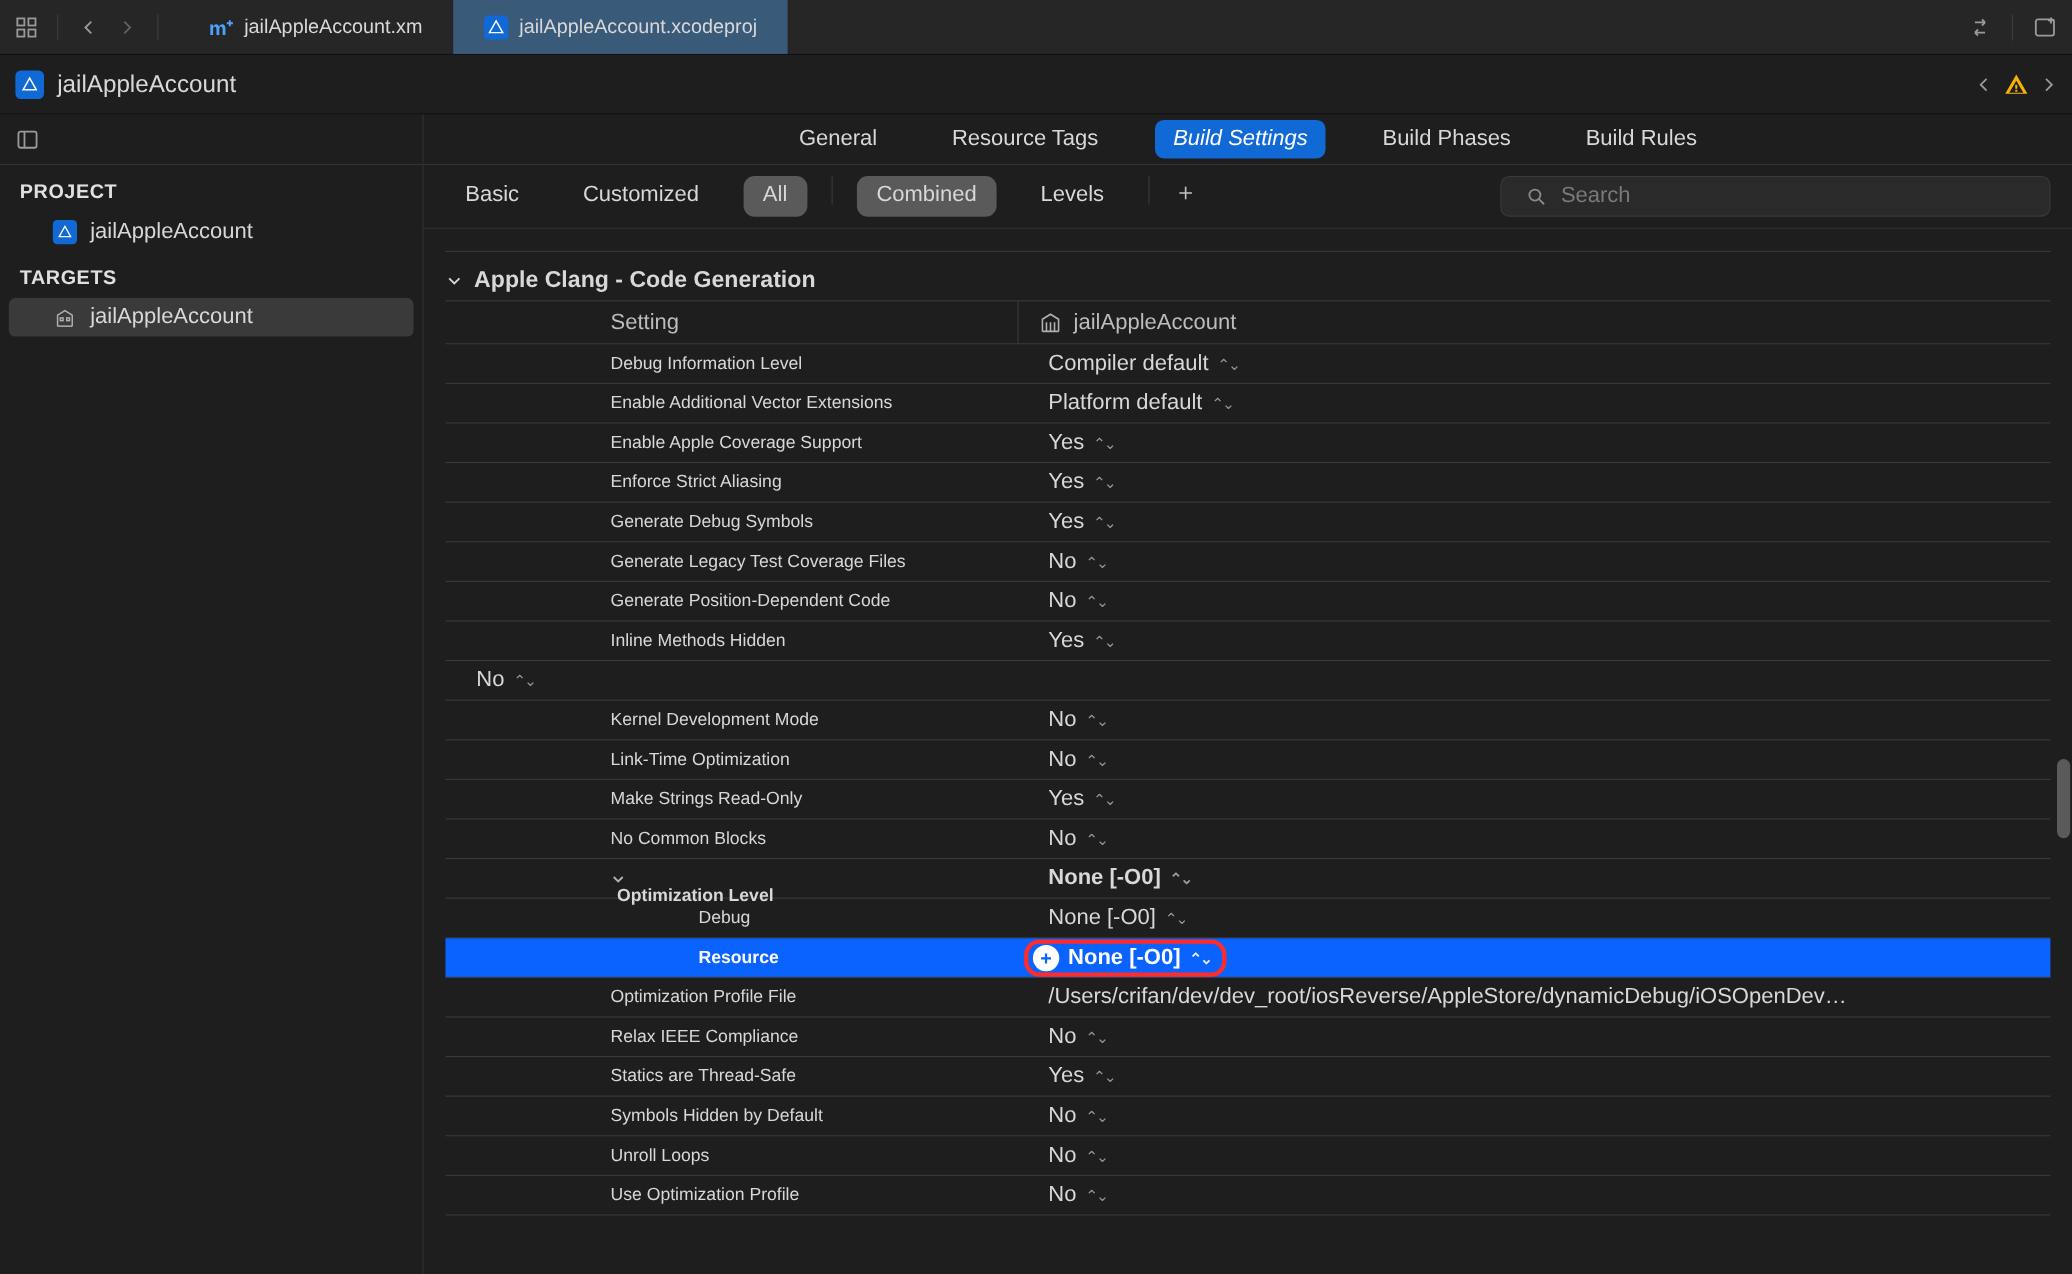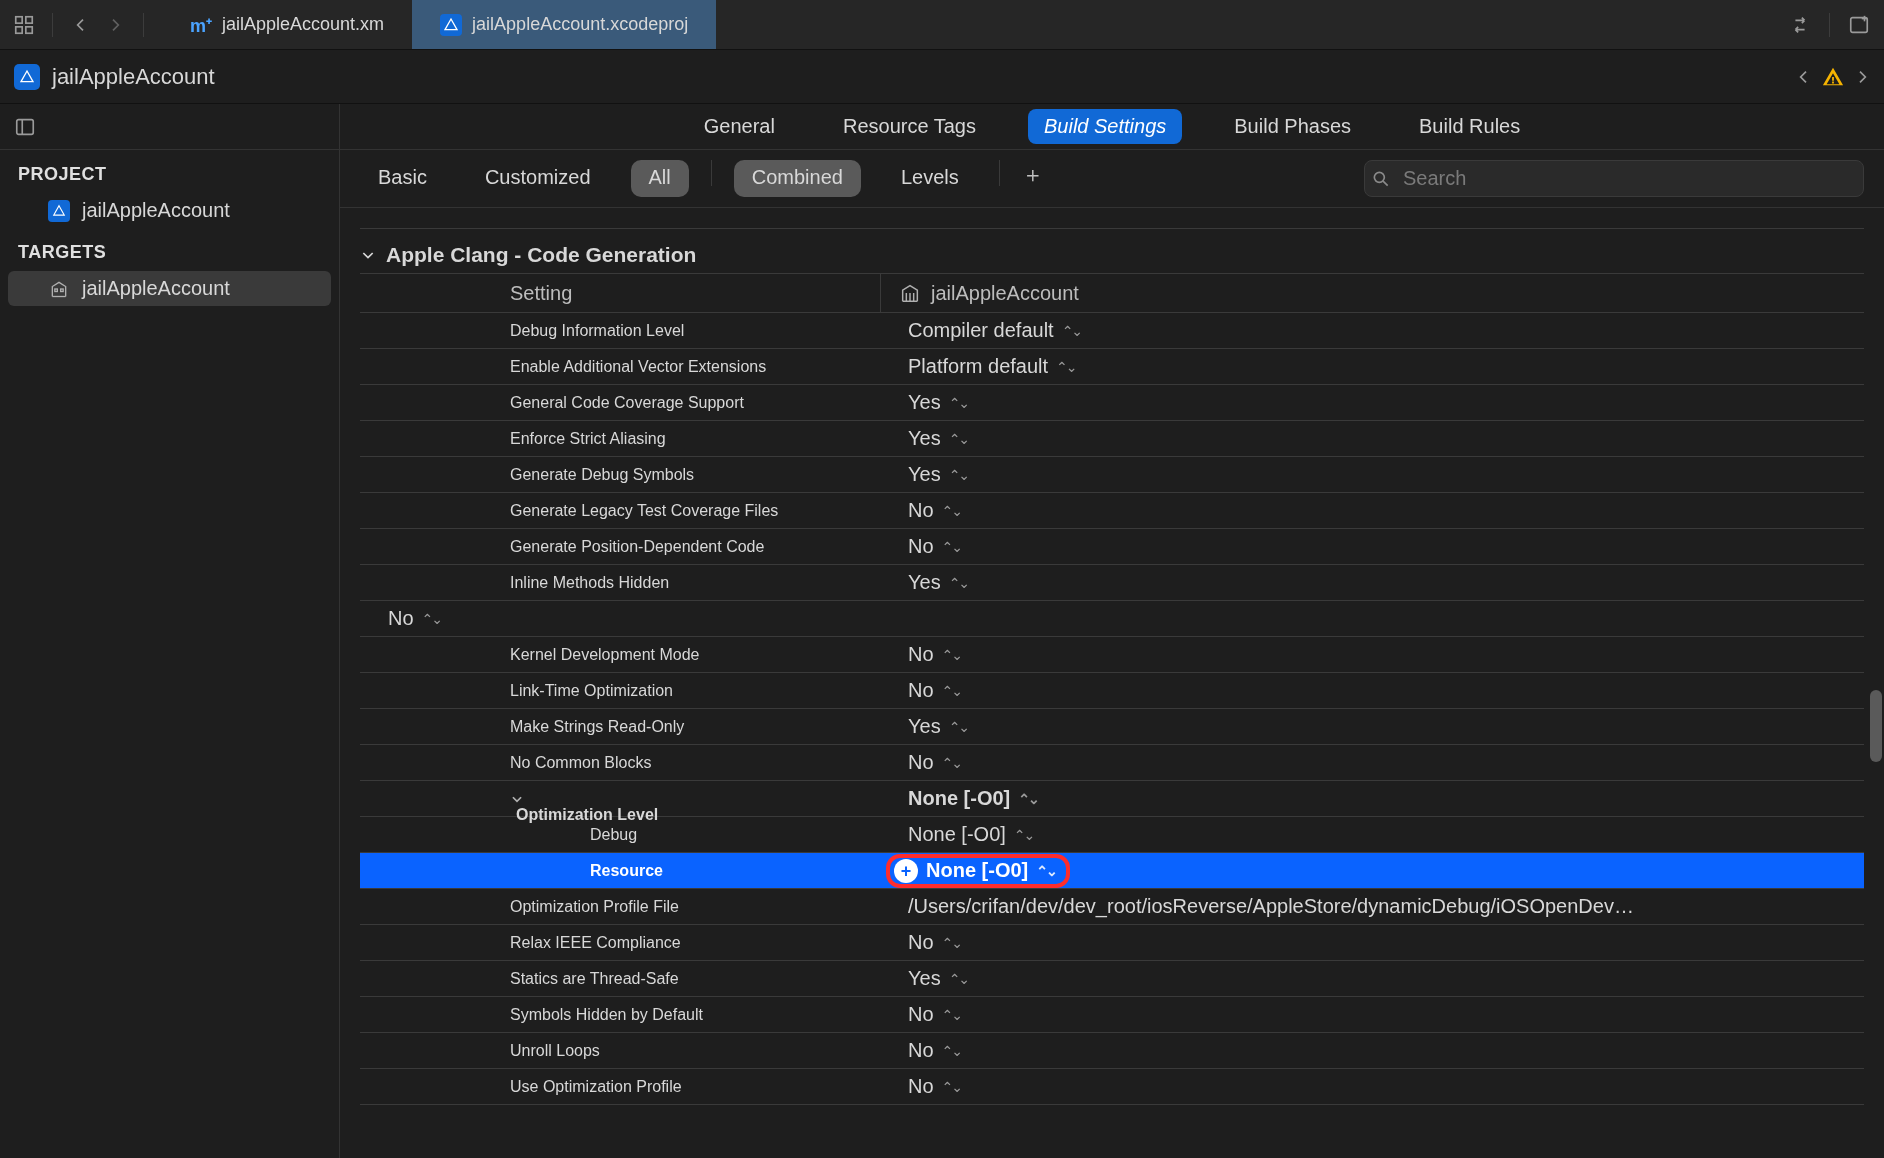--- a/index.html
+++ b/index.html
@@ -23,21 +23,21 @@
   .titlerow .projicon { width:26px; height:26px; background:#1169d6; border-radius:5px; display:flex; align-items:center; justify-content:center; margin-right:12px; font-size:14px; color:#fff;}
   .titlerow .title { font-size:22px; }
   .titlerow .spacer { flex:1; }
   .titlerow .right { display:flex; align-items:center; gap:10px; color:#9a9a9a; }
   .warn-icon { color:#f5b301; }
 
   
   .body { display:flex; height: calc(1158px - 50px - 54px); }
 
   
-  .sidebar { width:340px; border-right:1px solid #333; background:#1e1e1e; display:flex; flex-direction:column; }
+  .sidebar { width:385px; border-right:1px solid #333; background:#1e1e1e; display:flex; flex-direction:column; }
   .sidebar .panel-toggle { height:46px; display:flex; align-items:center; padding:0 14px; border-bottom:1px solid #333;}
   .sidebar .sechdr { padding:14px 18px 8px; font-size:18px; font-weight:700; color:#e0e0e0; letter-spacing:0.5px; }
   .sidebar .item { display:flex; align-items:center; gap:12px; padding:6px 20px 6px 40px; font-size:20px; border-radius:6px; margin: 0 8px; }
   .sidebar .item .micon { width:22px; height:22px; display:flex; align-items:center; justify-content:center; }
   .sidebar .item.proj .micon { background:#1169d6; border-radius:4px; color:#fff; font-size:12px; }
   .sidebar .item.target .micon { color:#b0b0b0; }
   .sidebar .item.selected { background:#3a3a3a; }
 
   
   .main { flex:1; display:flex; flex-direction:column; min-width:0; }
@@ -47,21 +47,21 @@
   .etabs { display:flex; gap:36px; align-items:center; }
   .etabs .etab { font-size:20px; color:#d8d8d8; padding:6px 16px; border-radius:8px; }
   .etabs .etab.active { background:#1169d6; color:#fff;font-style:italic; }
 
   
   .filterrow { display:flex; gap:22px; padding:10px 20px; border-bottom:1px solid #333; }
   .pill { padding:6px 18px; border-radius:10px; font-size:20px; color:#d8d8d8; }
   .pill.active { background:#5a5a5a; }
   .fsep { width:1px; height:26px; background:#3a3a3a; }
   .plus { font-size:22px; color:#c0c0c0; }
-  .search { margin-left:auto; display:flex; align-items:center; gap:12px; background:#2a2a2a; border:1px solid #3a3a3a; border-radius:8px; padding:6px 6px; width:500px; }
+  .search { margin-left:auto; display:flex; align-items:center; gap:12px; background:#2a2a2a; border:1px solid #3a3a3a; border-radius:8px; padding:6px 22px; width:500px; }
   .search input { background:transparent; border:none; outline:none; color:#d8d8d8; font-size:20px; flex:1; }
   .search input::placeholder { color:#7a7a7a; }
   .search .sicon { color:#8a8a8a; }
 
   
   .settings { flex:1; overflow:auto; padding: 8px 20px 40px 20px; }
   .settings-inner { border-top:1px solid #3a3a3a; margin-top:12px; }
   .sectitle { display:flex; align-items:center; gap:10px; padding: 14px 0 6px 0; font-size:21px; font-weight:700; }
   .colhdr { display:flex; border-top:1px solid #3a3a3a; border-bottom:1px solid #3a3a3a; height:40px; }
   .colhdr .c1 { width:520px; display:flex; align-items:center; padding-left:150px; color:#bdbdbd; font-size:20px; }
@@ -279,21 +279,21 @@
             </div>
           </div>
           <div class="row">
             <div class="c1"><span>Enable Additional Vector Extensions</span></div>
             <div class="c2">
               <span class="val">Platform default</span>
               <span class="updn">⌃⌄</span>
             </div>
           </div>
           <div class="row">
-            <div class="c1"><span>General Code Coverage Support</span></div>
+            <div class="c1"><span>Enable Apple Coverage Support</span></div>
             <div class="c2">
               <span class="val">Yes</span>
               <span class="updn">⌃⌄</span>
             </div>
           </div>
           <div class="row">
             <div class="c1"><span>Enforce Strict Aliasing</span></div>
             <div class="c2">
               <span class="val">Yes</span>
               <span class="updn">⌃⌄</span>

